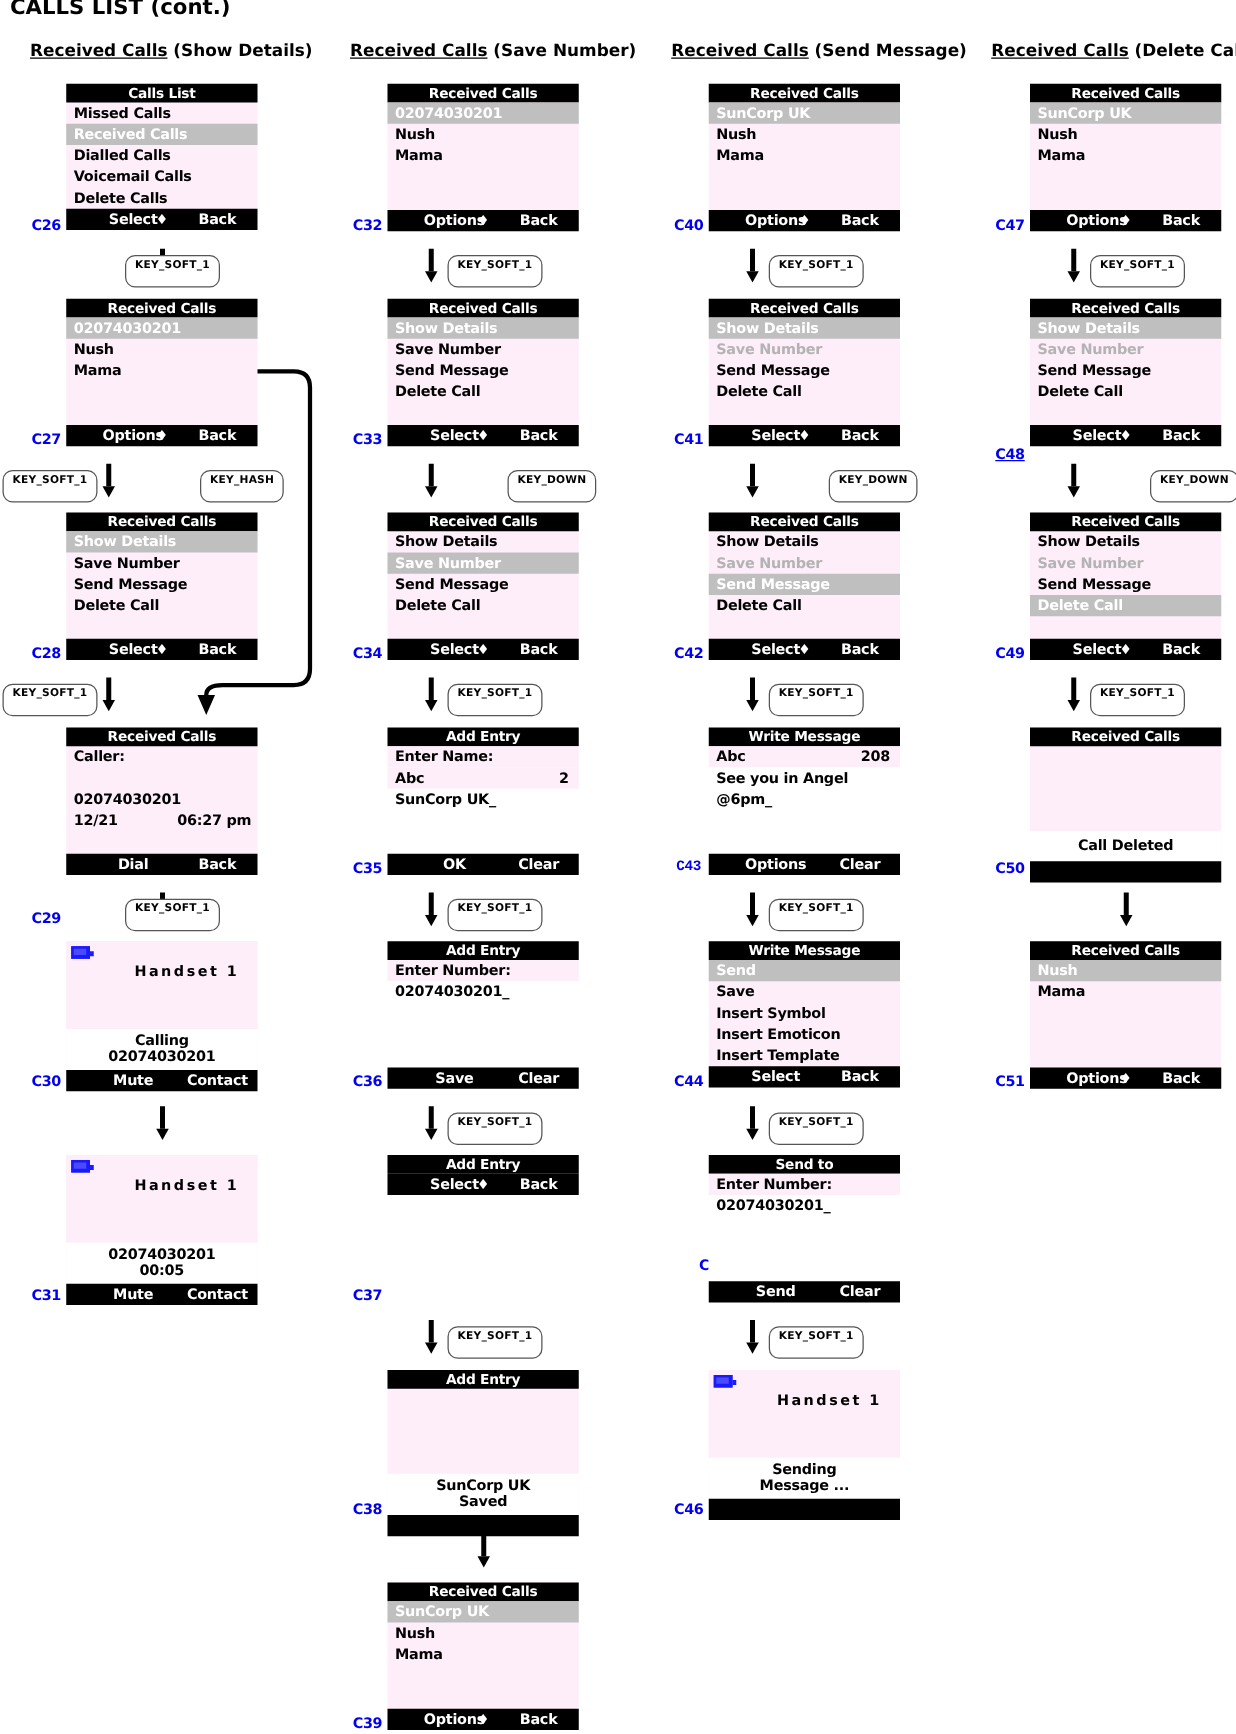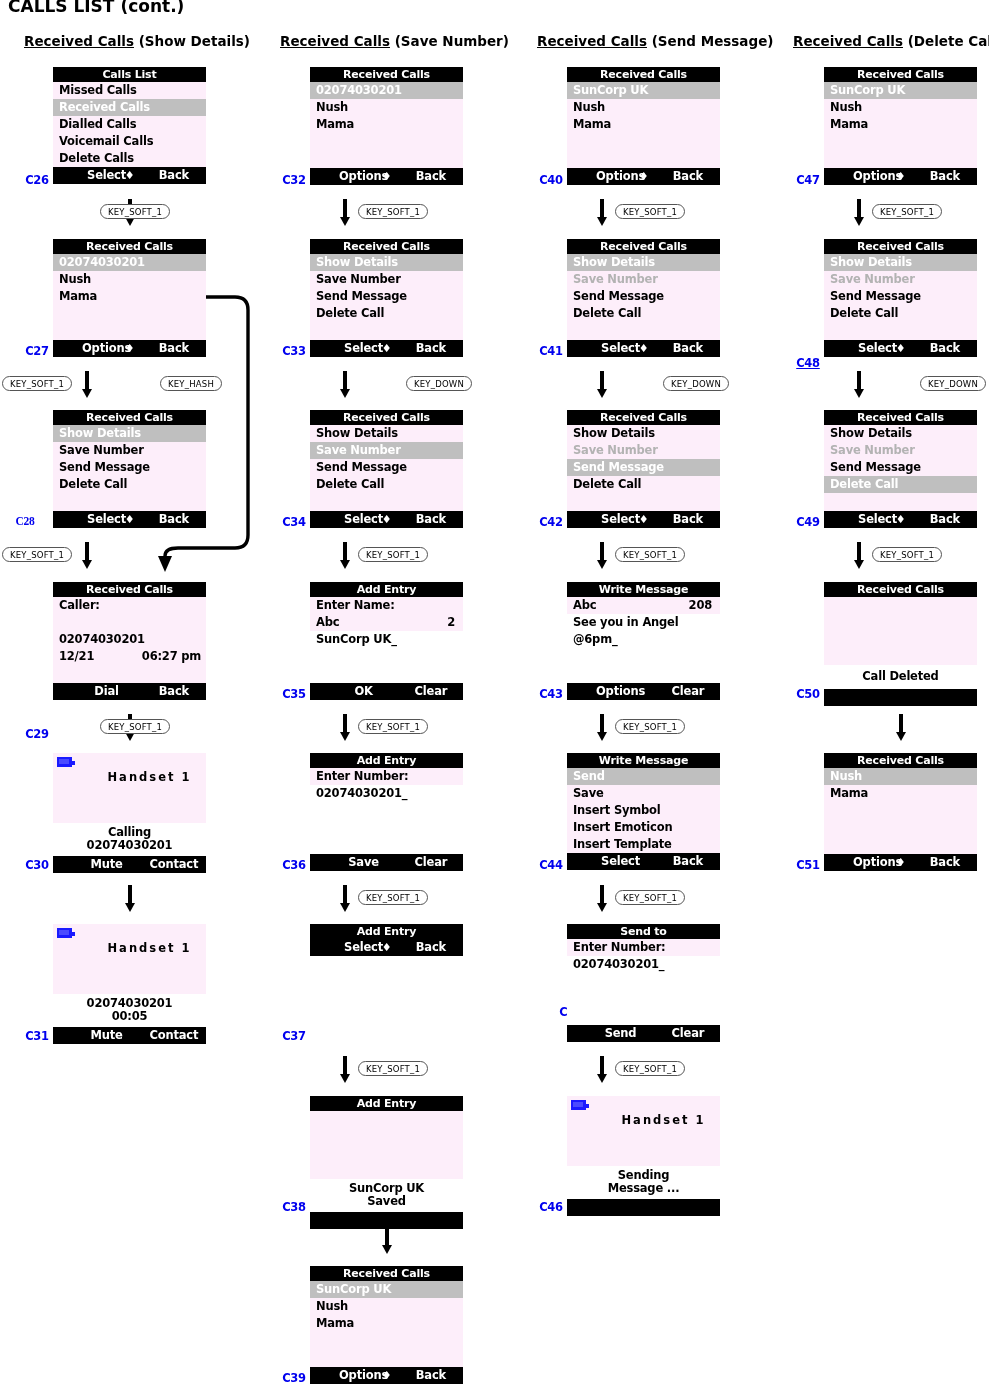--- a/index.html
+++ b/index.html
@@ -99,26 +99,26 @@
     padding: 3px 0 4px 0;
     letter-spacing: -0.2px;
   }
 
   
   .key {
     position: absolute;
     border: 1.2px solid #555;
     border-radius: 8px;
     background: #fff;
-    font-size: 8.5px; font-weight: normal;
+    font-size: 8.5px; font-weight: bold;
     color: #000;
     padding: 2px 7px 2px 7px;
     white-space: nowrap;
     letter-spacing: 0.2px;
-    height: 15px; line-height: 11px;
+    height: 26px; line-height: 11px;
   }
 
   
   .arrow { position: absolute; }
   .arrow .shaft { position:absolute; left: 3px; top:0; width: 4px; background:#000; }
   .arrow .head {
     position:absolute; left:0; width:0; height:0;
     border-left: 5px solid transparent;
     border-right: 5px solid transparent;
     border-top: 9px solid #000;
@@ -183,21 +183,21 @@
     </div>
   </div>
 
   <div class="arrow" style="left:82px; top:371px; height:27px;">
     <div class="shaft" style="height:18px;"></div>
       <div class="head" style="top:18px;"></div>
   </div>
   <div class="key" style="left:2px; top:376px;">KEY_SOFT_1</div>
   <div class="key" style="left:160px; top:376px;">KEY_HASH</div>
 
-  <div class="code" style="left:10px; top:515px;font-family:Liberation Serif, serif;">C28</div>
+  <div class="code" style="left:22px; top:515px;">C28</div>
   <div class="screen" style="left:53px; top:410px;">
     <div class="scr-title">Received Calls</div>
     <div class="scr-body" style="height:86px;">
       <div class="row sel">Show Details</div>
       <div class="row">Save Number</div>
       <div class="row">Send Message</div>
       <div class="row">Delete Call</div>
     </div>
     <div class="softbar">
       <span class="sk-l">Select</span>
@@ -506,21 +506,21 @@
       <span class="sk-r">Back</span>
     </div>
   </div>
 
   <div class="arrow" style="left:597px; top:542px; height:27px;">
     <div class="shaft" style="height:18px;"></div>
       <div class="head" style="top:18px;"></div>
   </div>
   <div class="key" style="left:615px; top:547px;">KEY_SOFT_1</div>
 
-  <div class="code" style="left:536px; top:687px;">C43</div>
+  <div class="code" style="left:536px; top:687px;font-family:Liberation Mono, monospace;">C43</div>
   <div class="screen" style="left:567px; top:582px; background:#ffffff;">
     <div class="scr-title">Write Message</div>
     <div class="scr-body" style="height:86px;">
       <div class="row pink">
         <span>Abc</span>
         <span class="right">208</span>
       </div>
       <div class="row white">See you in Angel</div>
       <div class="row white">@6pm_</div>
       <div class="row white"></div>

